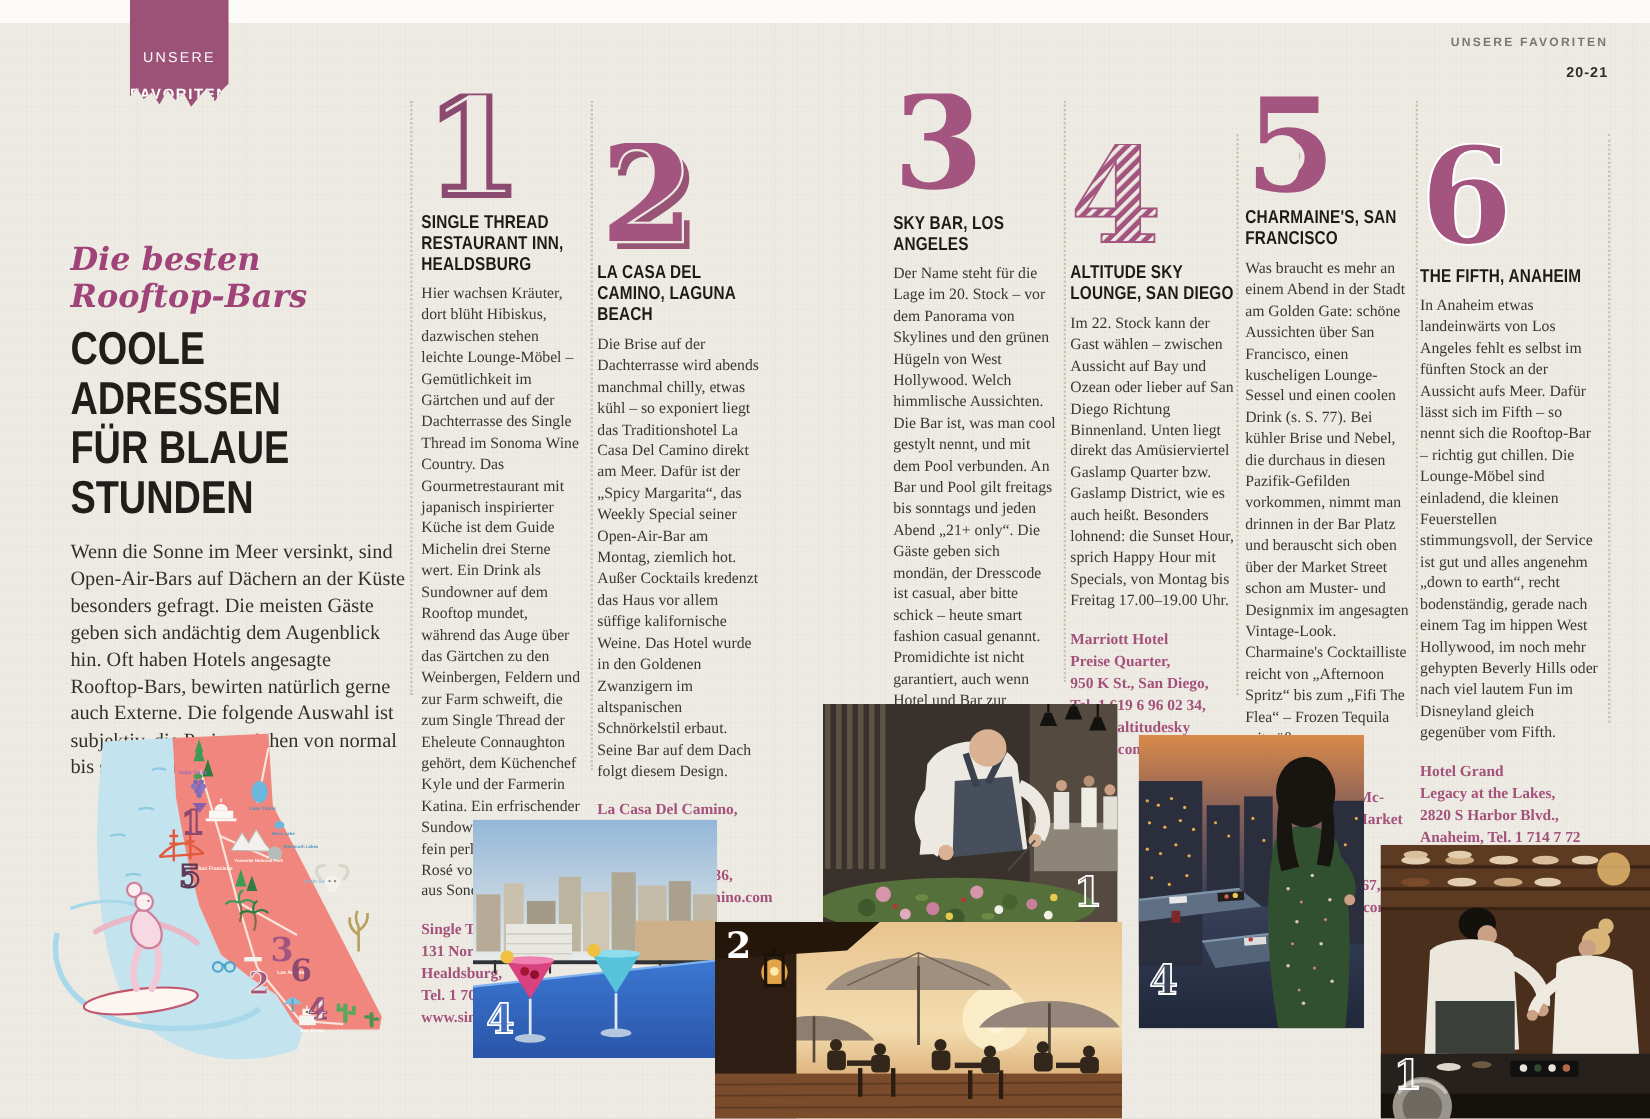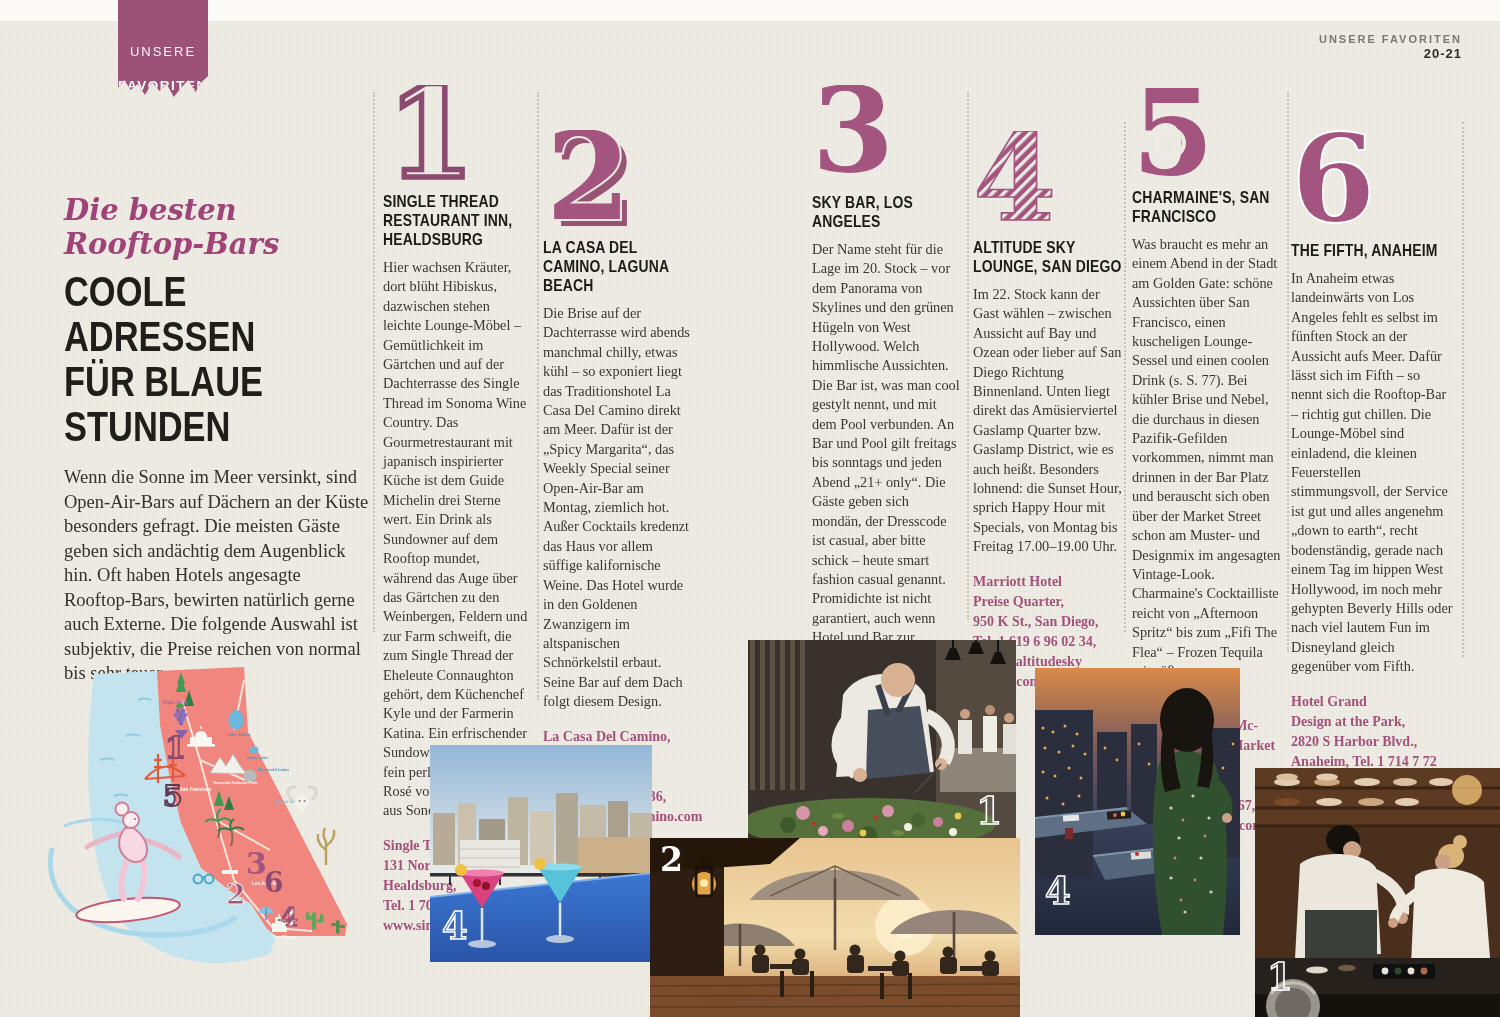--- a/index.html
+++ b/index.html
@@ -10,24 +10,24 @@
   #topstrip{position:absolute;left:0;top:0;width:1500px;height:21px;background:#fbfaf7;}
   
   #badge{position:absolute;left:118px;top:0;width:90px;height:100px;background:#9c5176;color:#fff;
          text-align:center;
          clip-path:polygon(0 0,100% 0,100% 76%,93% 82%,86% 92%,78% 80%,70% 88%,62% 97%,54% 84%,46% 91%,38% 82%,30% 95%,22% 84%,14% 90%,7% 80%,0 88%);}
   #badge .b1{margin-top:44px;font-size:13px;letter-spacing:2px;font-weight:400;opacity:.95;}
   #badge .b2{font-size:13.5px;letter-spacing:1.5px;font-weight:bold;margin-top:19px;}
   
   #pagehead{position:absolute;right:38px;top:33px;text-align:right;color:#55524a;}
   #pagehead .k{font-size:11px;letter-spacing:2px;font-weight:bold;opacity:.75;padding-left:40px;}
-  #pagehead .p{font-size:13px;letter-spacing:1px;font-weight:bold;color:#2f2d29;margin-top:1px;}
+  #pagehead .p{font-size:13px;letter-spacing:1px;font-weight:bold;color:#2f2d29;margin-top:13px;}
   
   #intro{position:absolute;left:64px;top:193px;width:308px;}
-  .kicker{font-family:"DejaVu Serif",serif;font-style:italic;font-weight:bold;color:#a04379;font-size:29px;}
+  .kicker{font-family:"DejaVu Serif",serif;font-style:italic;font-weight:bold;color:#a04379;font-size:29px;margin-top:25px;}
   .cond{transform:scaleX(.82);transform-origin:0 0;width:122%;}
   #intro .title{margin-top:8px;font-size:42px;line-height:45px;font-weight:bold;color:#201e1a;letter-spacing:0;}
   #intro .lead{margin-top:16px;font-family:"Liberation Serif",serif;font-size:18.5px;line-height:24.5px;color:#33302b;}
   
   .vdots{position:absolute;width:0;border-left:2px dotted #c6c0b1;}
   
   .entry{position:absolute;}
   .e-head{font-size:17px;line-height:19px;font-weight:bold;color:#1d1b18;letter-spacing:.2px;}
   .e-body{margin-top:9px;font-family:"Liberation Serif",serif;font-size:14.3px;line-height:19.4px;color:#3a3733;}
   .e-contact{margin-top:15px;font-family:"Liberation Serif",serif;font-size:14px;line-height:20px;font-weight:bold;color:#a4517b;}
@@ -183,21 +183,21 @@
   </div>
 
   <div class="entry" style="left:1291px;top:130px;width:162px">
     <svg class="numbox" width="120" height="95" viewBox="0 0 120 95">
       <text class="deco" x="0" y="91" font-size="122" fill="#a3557f" stroke="#ffffff" stroke-width="1.8">6</text>
     </svg>
     <div class="e-head cond" style="margin-top:16px">THE FIFTH, ANAHEIM</div>
     <div class="e-body">In Anaheim etwas landeinwärts von Los Angeles fehlt es selbst im fünften Stock an der Aussicht aufs Meer. Dafür lässt sich im Fifth – so nennt sich die Rooftop-Bar – richtig gut chillen. Die Lounge-Möbel sind einladend, die kleinen Feuerstellen stimmungsvoll, der Service ist gut und alles angenehm „down to earth“, recht bodenständig, gerade nach einem Tag im hippen West Hollywood, im noch mehr gehypten Beverly Hills oder nach viel lautem Fun im Disneyland gleich gegenüber vom Fifth.</div>
     <div class="e-contact">
       <div>Hotel Grand</div>
-      <div>Design at the Park,</div>
+      <div>Legacy at the Lakes,</div>
       <div>2820 S Harbor Blvd.,</div>
       <div>Anaheim, Tel. 1 714 7 72 08 99,</div>
       <div>www.grandlegacyhotel.com</div>
     </div>
   </div>
 
   <svg id="map" viewBox="0 0 335 377">
     <path d="M 64,34 L 127,31 L 130,85 L 139,134 L 151,183 L 171,228 L 199,250 L 221,264 L 237,289 L 246,296 L 240,314 C 190,332 130,324 92,282 C 58,238 52,130 64,34 Z" fill="#c3e3ef"></path>
     <path d="M 127,31 L 214,27 L 218,92 L 317,284 L 315,296 L 246,296 L 237,289 L 221,264 L 199,250 L 171,228 L 151,183 L 139,134 L 130,85 Z" fill="#f0867e"></path>
     <g stroke="#fbf6ec" stroke-width="2" fill="none" opacity=".85">

